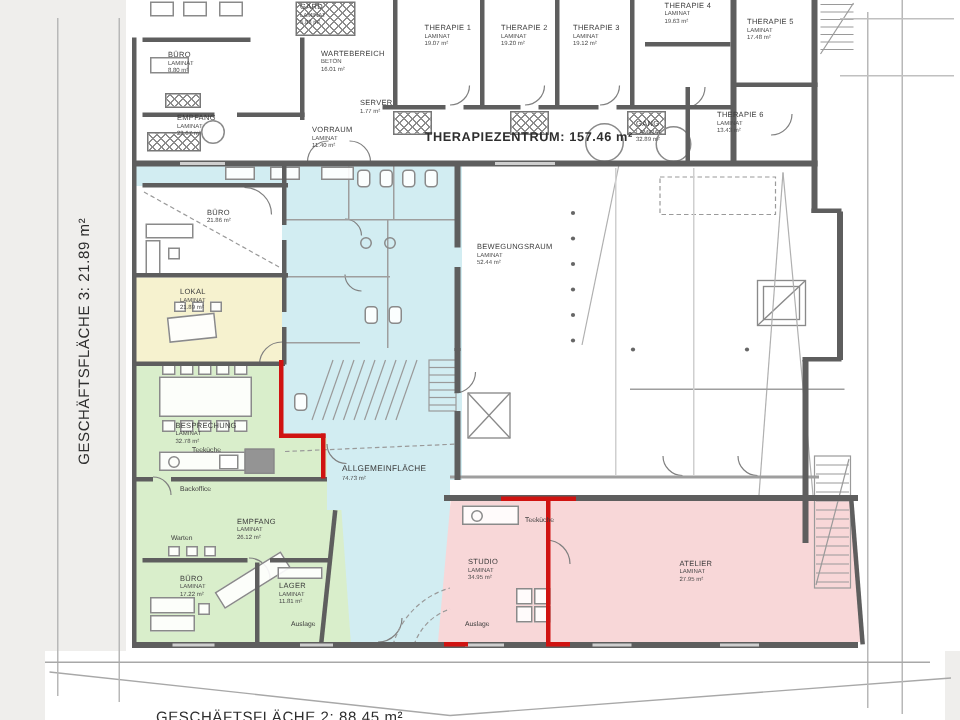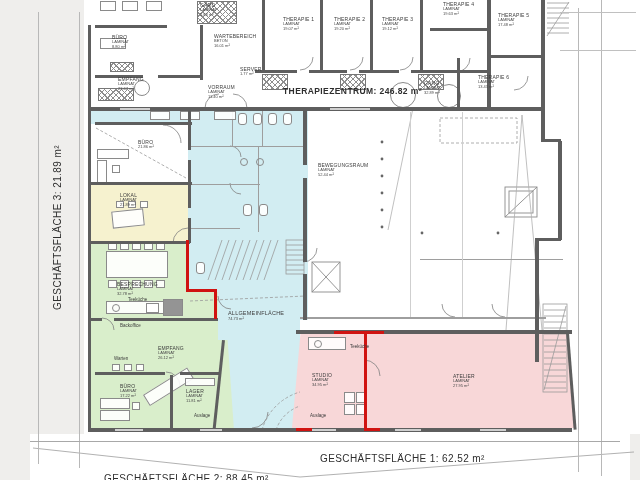--- a/index.html
+++ b/index.html
@@ -423,18 +423,17 @@
     <span class="rd">27.95 m²</span>
   </div>
 
   <div class="sl" style="left:128px;top:297px;">Teeküche</div>
   <div class="sl" style="left:120px;top:323px;">Backoffice</div>
   <div class="sl" style="left:114px;top:356px;">Warten</div>
   <div class="sl" style="left:194px;top:413px;">Auslage</div>
   <div class="sl" style="left:350px;top:344px;">Teeküche</div>
   <div class="sl" style="left:310px;top:413px;">Auslage</div>
 
-  <div class="big" style="left:283px;top:86px;font-size:8.5px;font-weight:600;">THERAPIEZENTRUM:  246.82 m²</div>
+  <div class="big" style="left:283px;top:86px;font-size:8.5px;font-weight:600;">THERAPIEZENTRUM:  157.46 m²</div>
   <div class="big" style="left:104px;top:473px;">GESCHÄFTSFLÄCHE 2:  88.45 m²</div>
-  <div class="big" style="left:320px;top:453px;">GESCHÄFTSFLÄCHE 1:  62.52 m²</div>
   <div class="big" style="left:-28px;top:222px;width:170px;text-align:center;transform:rotate(-90deg);">GESCHÄFTSFLÄCHE 3:  21.89 m²</div>
 
 </div>
 
 </body></html>

